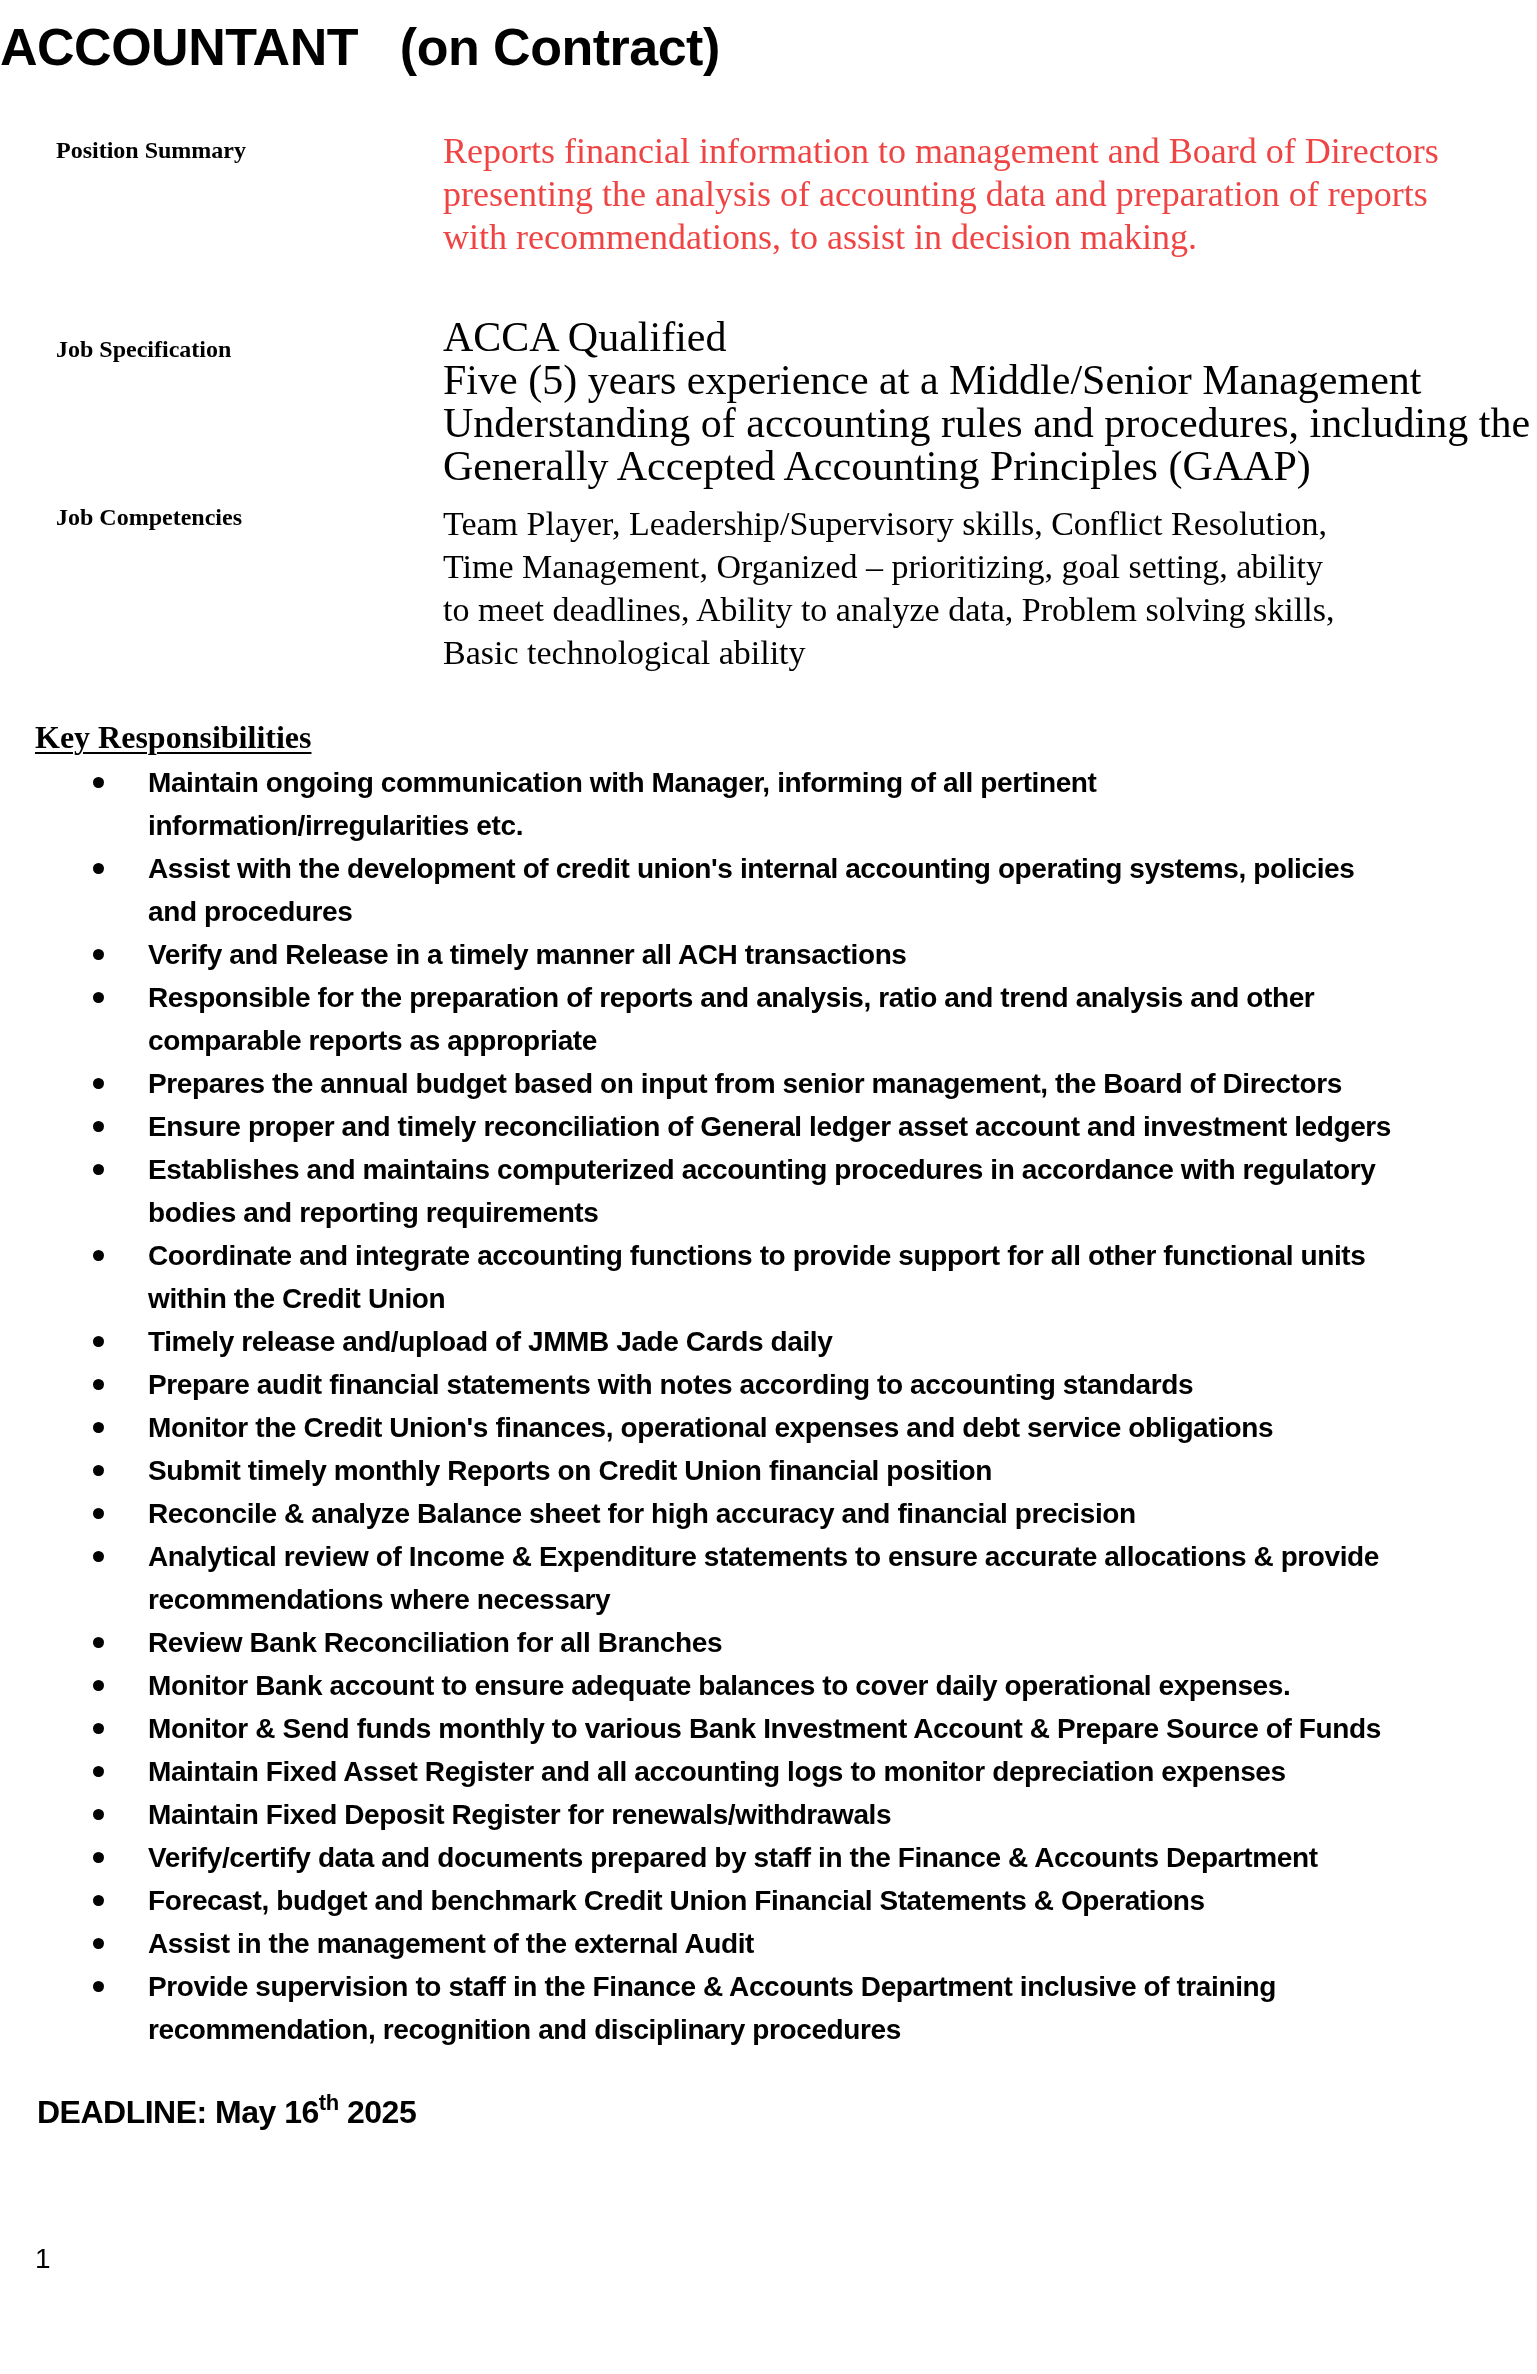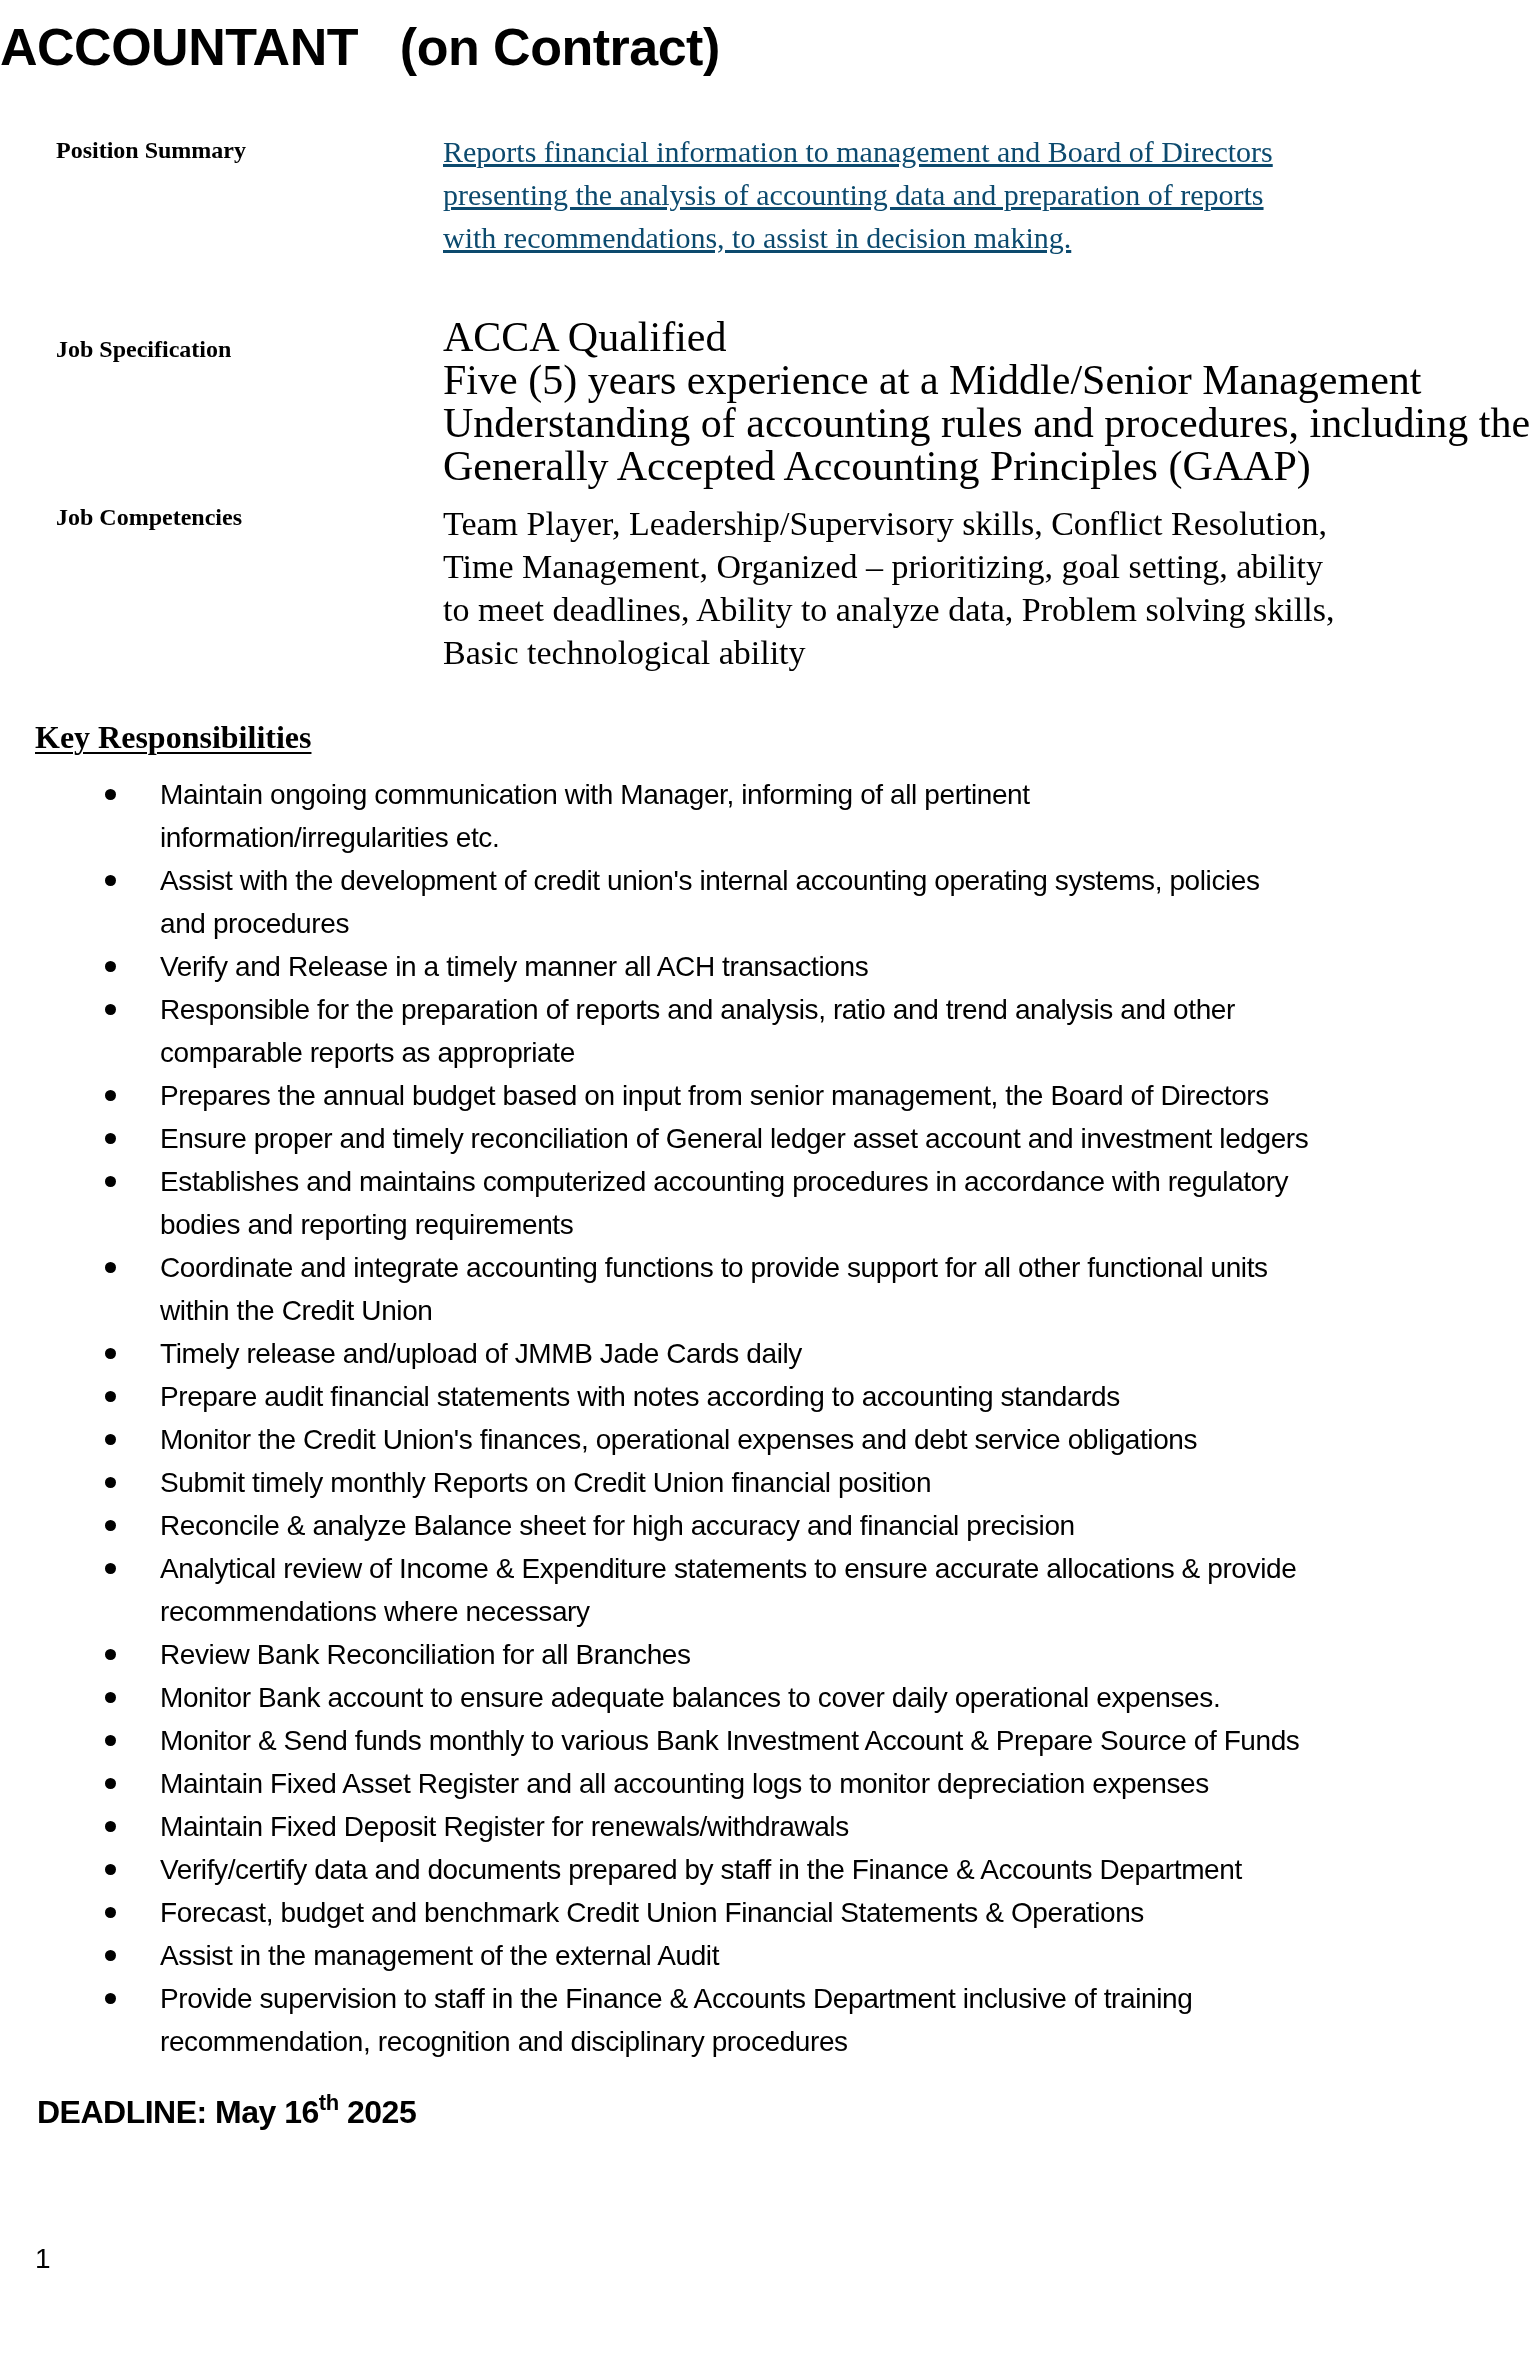--- a/index.html
+++ b/index.html
@@ -17,34 +17,35 @@
     position: absolute; left: 56px;
     font-family: "Liberation Serif", serif; font-weight: bold; font-size: 24px;
     white-space: nowrap;
   }
   .content {
     position: absolute; left: 443px; width: 1057px;
     font-family: "Liberation Serif", serif; white-space: nowrap;
   }
   .content .line { display: block; }
 
-  .summary .content { color: #0c4a6e; font-size: 30px; line-height: 43px; text-decoration: underline; }
+  .summary .content { color: #ef4444; font-size: 36px; line-height: 43px; }
   .spec .content { font-size: 42px; line-height: 43px; margin-top: 28px; }
   .comp .content { font-size: 34px; line-height: 43px; }
 
   .kr-heading {
     position: absolute; left: 35px; top: 719px;
     font-family: "Liberation Serif", serif; font-weight: bold; font-size: 32px;
     text-decoration: underline; text-underline-offset: 3.7px; text-decoration-thickness: 1.9px;
   }
 
   .kr-list {
-    position: absolute; left: 0; top: 761px; width: 1438px; margin: 12px; padding: 0; list-style: none;
+    position: absolute; left: 0; top: 761px; width: 1438px; margin: 0; padding: 0; list-style: none;
     font-family: "Liberation Sans", sans-serif; font-size: 28px; line-height: 43px;
     letter-spacing: -0.4px;
+    font-weight: bold;
   }
   .kr-item { position: relative; padding-left: 148px; }
   .kr-item .bullet {
     position: absolute; left: 93px; top: 16px; width: 11px; height: 11px;
     background: #000; border-radius: 50%;
   }
   .kr-item .line { display: block; white-space: nowrap; }
 
   .deadline {
     position: absolute; left: 37px; top: 2094px;

